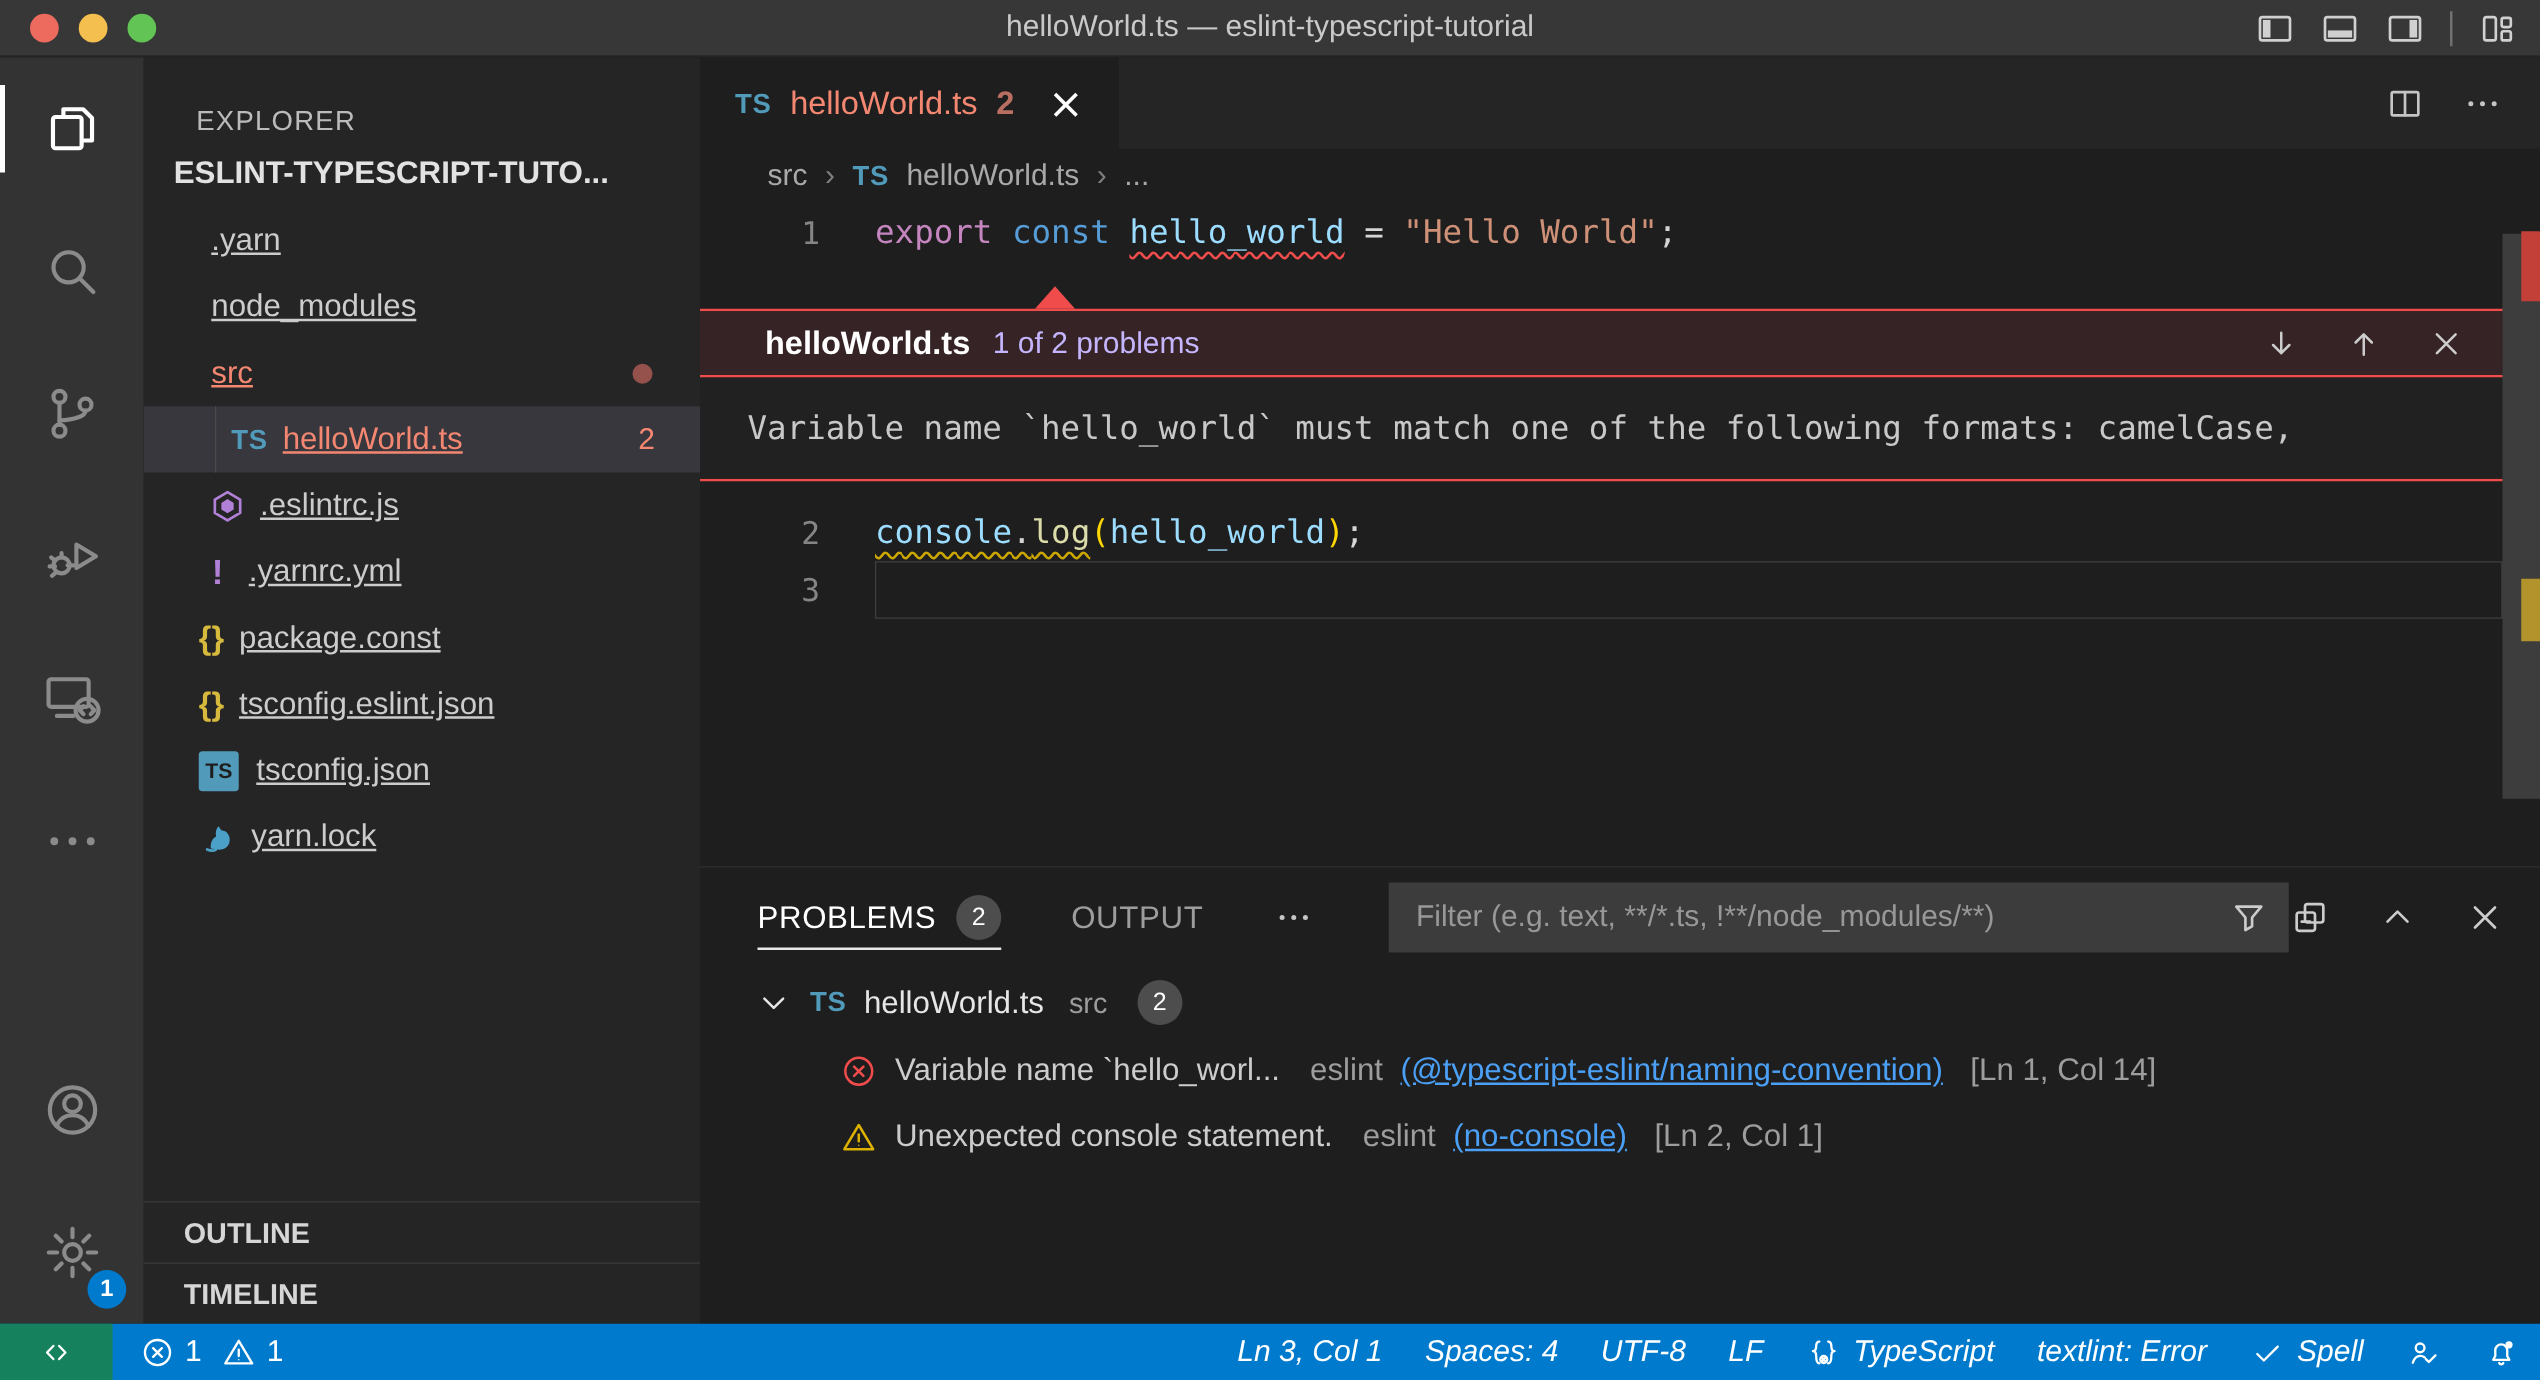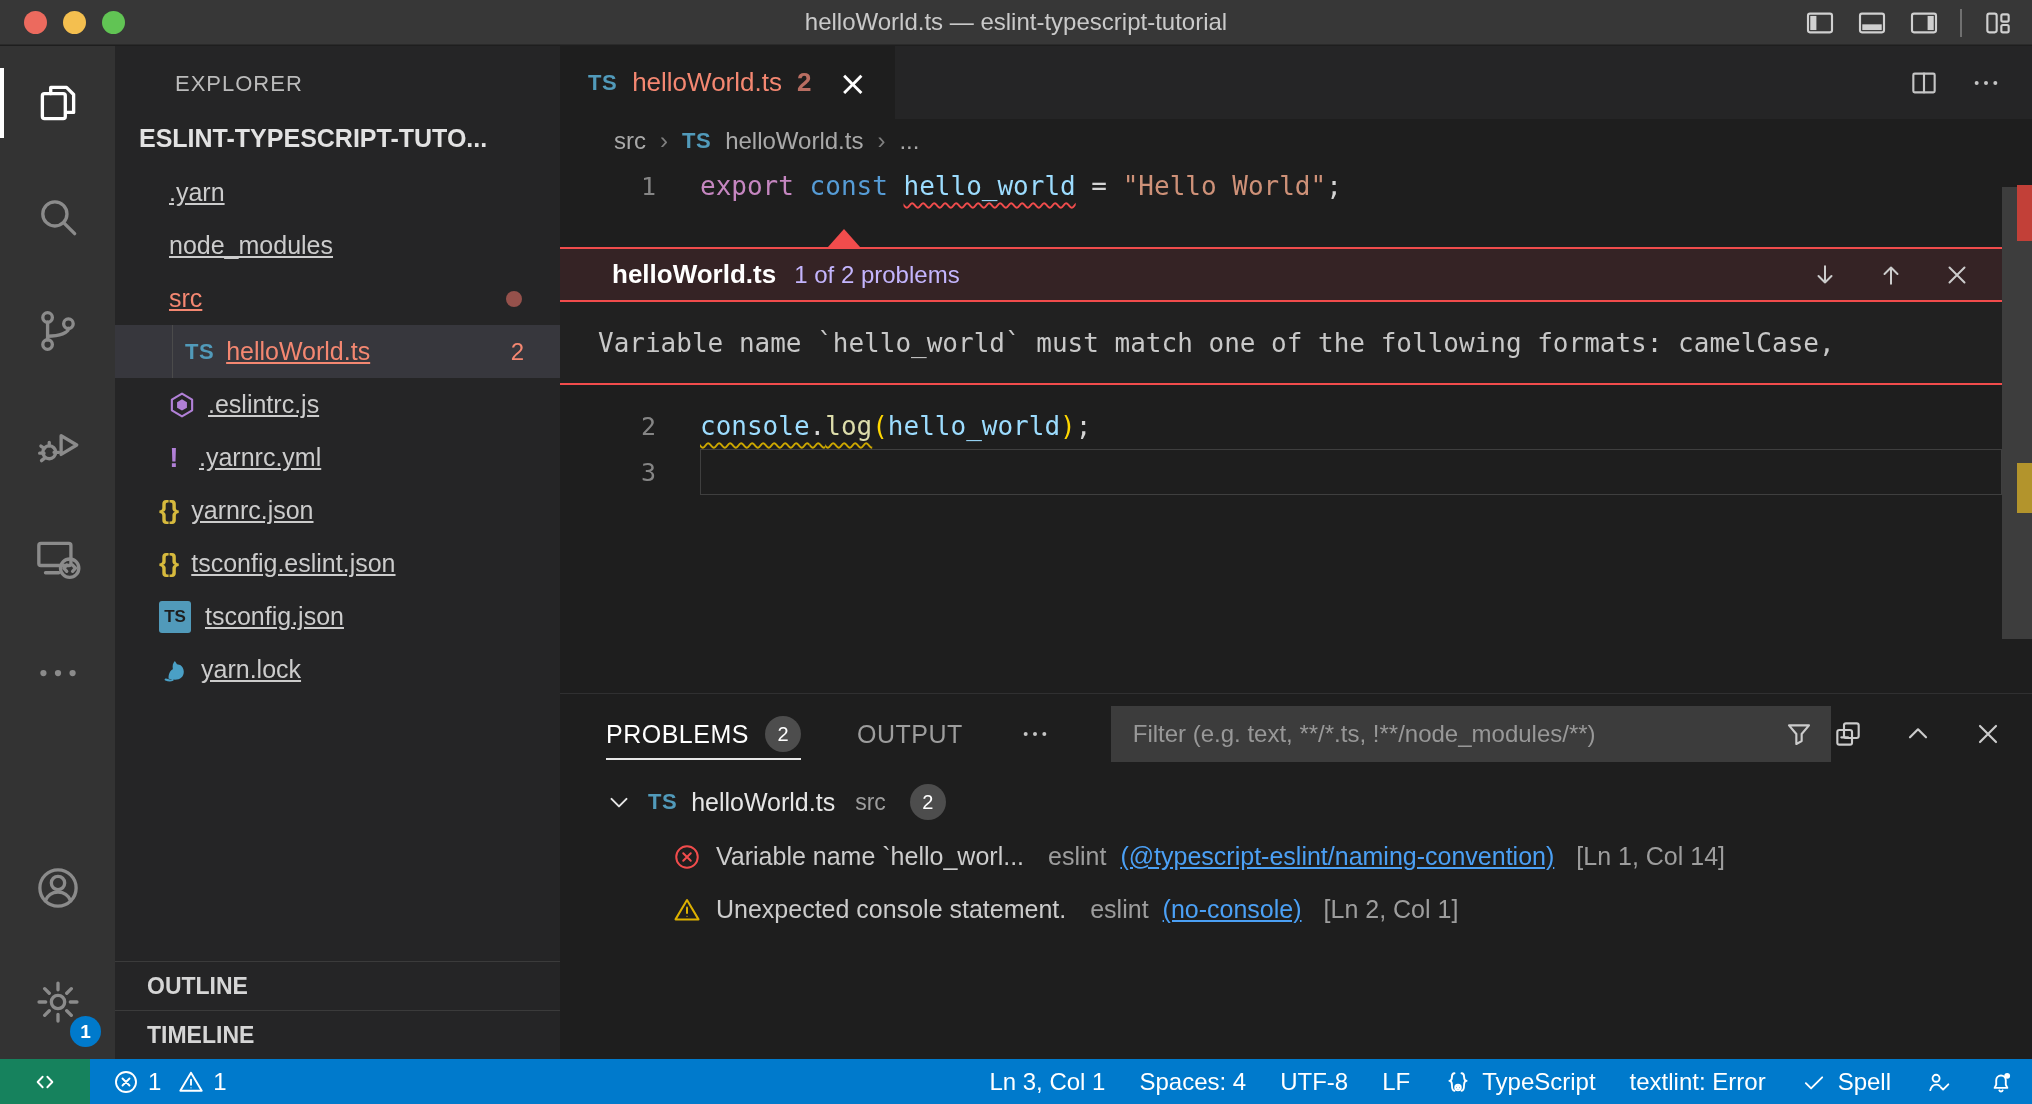--- a/index.html
+++ b/index.html
@@ -28,21 +28,21 @@
   .activitybar { width:115px; background:#333333; display:flex; flex-direction:column; }
   .ab-item { height:114px; display:flex; align-items:center; justify-content:center; color:#8b8b8b; position:relative; }
   .ab-item svg { width:50px; height:50px; }
   .ab-item.active { color:#ffffff; }
   .ab-item.active::before { content:""; position:absolute; left:0; top:22px; bottom:22px; width:4px; background:#ffffff; }
   .ab-bottom { margin-top:auto; }
   .ab-badge { position:absolute; right:14px; bottom:12px; min-width:31px; height:31px; border-radius:50%; background:#007acc; color:#fff; font-size:19px; font-weight:bold; display:flex; align-items:center; justify-content:center; }
 
   
   .sidebar { width:445px; background:#252526; display:flex; flex-direction:column; font-size:25px; }
-  .sb-header { height:64px; display:flex; align-items:center; padding:12px 36px 0 60px; }
+  .sb-header { height:64px; display:flex; align-items:flex-end; padding:12px 36px 0 42px; }
   .sb-title { font-size:22px; letter-spacing:1px; color:#bbbbbb; }
   .sb-header .icon { margin-left:auto; color:#c5c5c5; }
   .sb-section { height:56px; display:flex; align-items:center; gap:8px; padding-left:16px; font-weight:bold; color:#e2e2e2; font-size:25px; }
   .sb-section .icon, .row .icon.chev { color:#c5c5c5; }
   .row { height:53px; display:flex; align-items:center; position:relative; }
   .row.selected { background:#37373d; }
   .row .guide { position:absolute; left:57px; top:0; bottom:0; width:1px; background:#4b4b4b; }
   .row .label { white-space:nowrap;text-decoration:underline; }
   .row .label.err { color:#f48771; }
   .row .count { margin-left:auto; margin-right:36px; color:#f48771; font-size:24px; }
@@ -110,21 +110,21 @@
   .prow a.rule { color:#4ba0f5; text-decoration:underline; }
   .prow .loc { color:#9d9d9d; margin-left:8px; }
   .sev-error { color:#f14c4c; } .sev-warning { color:#ddb100; }
   .prow svg, .pgroup svg { width:30px; height:30px; }
 
   
   .statusbar { position:absolute; left:0; right:0; bottom:0; height:45px; background:#007acc; display:flex; align-items:center; color:#ffffff; font-size:24px; }
   .st-remote { width:90px; height:100%; background:#16825d; display:flex; align-items:center; justify-content:center; }
   .st-problems { display:flex; align-items:center; gap:8px; padding:0 22px; height:100%; }
   .st-right { margin-left:auto; display:flex; align-items:center; height:100%; }
-  .st-item { padding:4px 17px; height:100%; display:flex; align-items:center; gap:10px; }
+  .st-item { padding:4px 17px; height:100%; display:flex; align-items:center; gap:10px;font-style:italic; }
   .statusbar svg { width:28px; height:28px; }
 </style>
 </head>
 <body>
 
 <div class="titlebar">
   <div class="lights">
     <span class="light red"></span>
     <span class="light yellow"></span>
     <span class="light green"></span>
@@ -299,21 +299,21 @@
             </svg>
           </span>
           <span class="label">.eslintrc.js</span>
         </div>
         <div class="row" style="padding-left: 44px;">
           <span class="glyph-excl" style="margin-right: 10px;">!</span>
           <span class="label">.yarnrc.yml</span>
         </div>
         <div class="row" style="padding-left: 44px;">
           <span class="glyph-braces" style="margin-right: 12px;">{}</span>
-          <span class="label">yarnrc.json</span>
+          <span class="label">package.const</span>
         </div>
         <div class="row" style="padding-left: 44px;">
           <span class="glyph-braces" style="margin-right: 12px;">{}</span>
           <span class="label">tsconfig.eslint.json</span>
         </div>
         <div class="row" style="padding-left: 44px;">
           <span class="ts-square" style="margin-right: 14px;">TS</span>
           <span class="label">tsconfig.json</span>
         </div>
         <div class="row" style="padding-left: 44px;">

